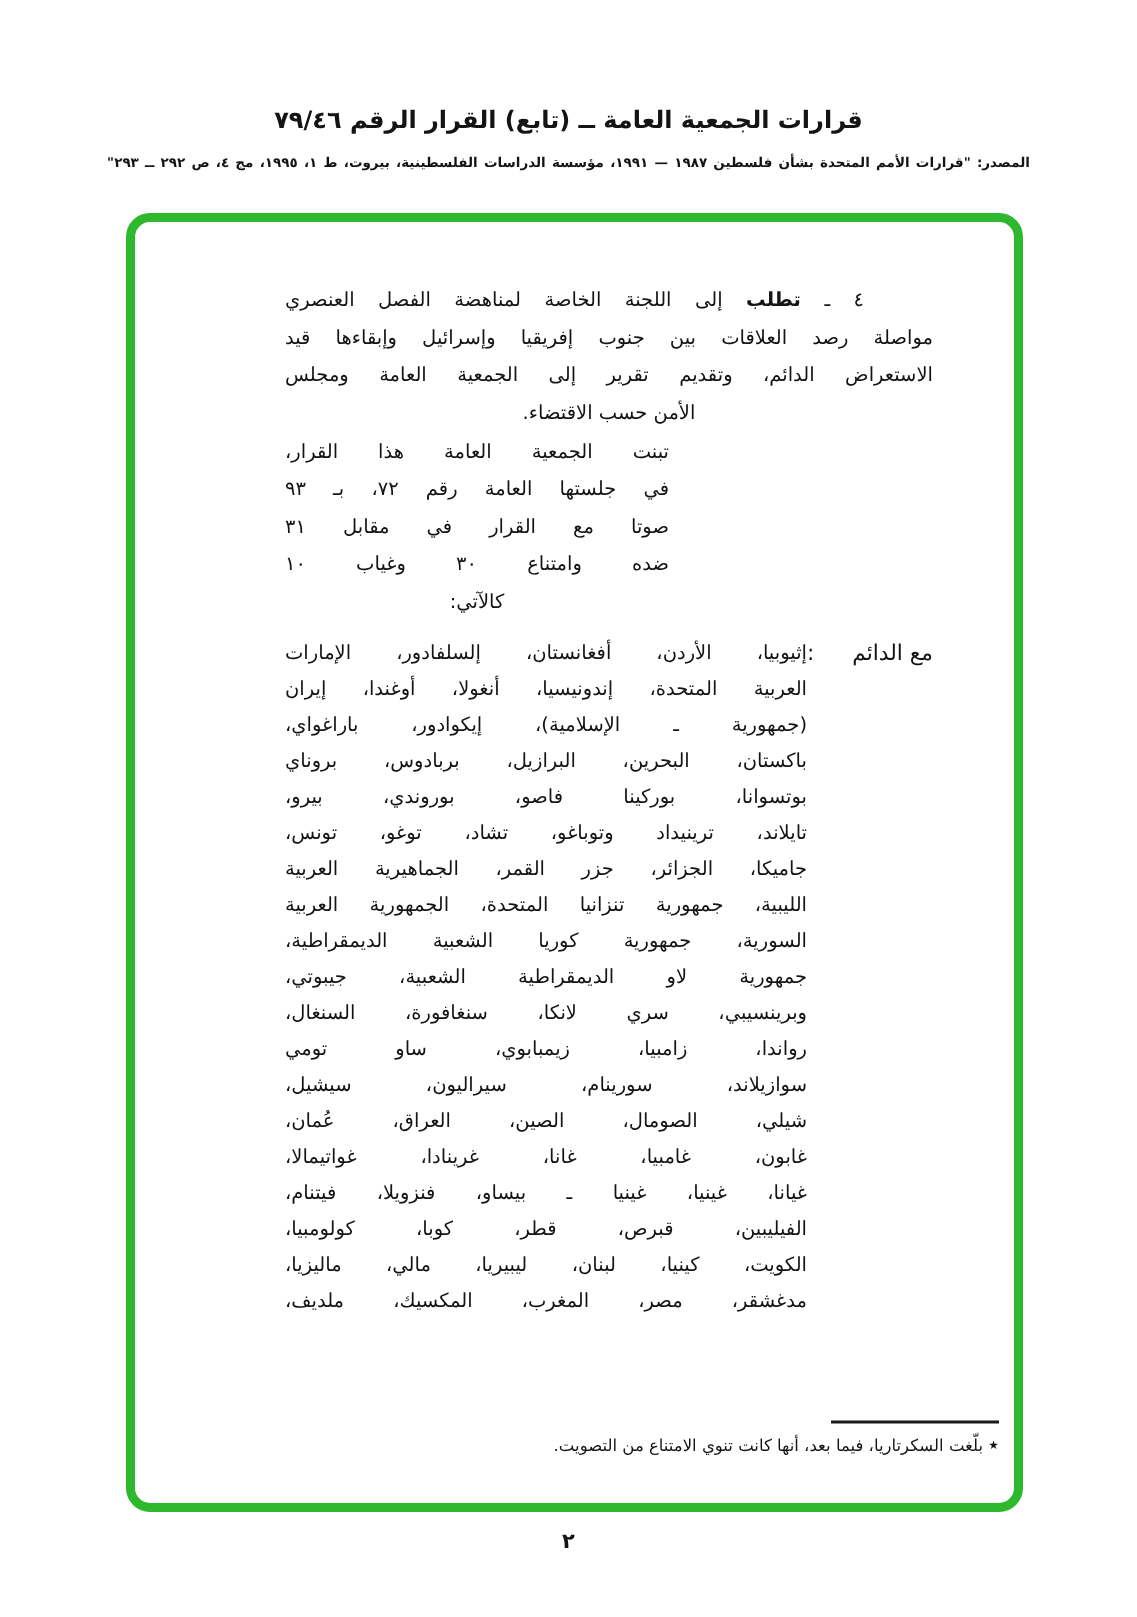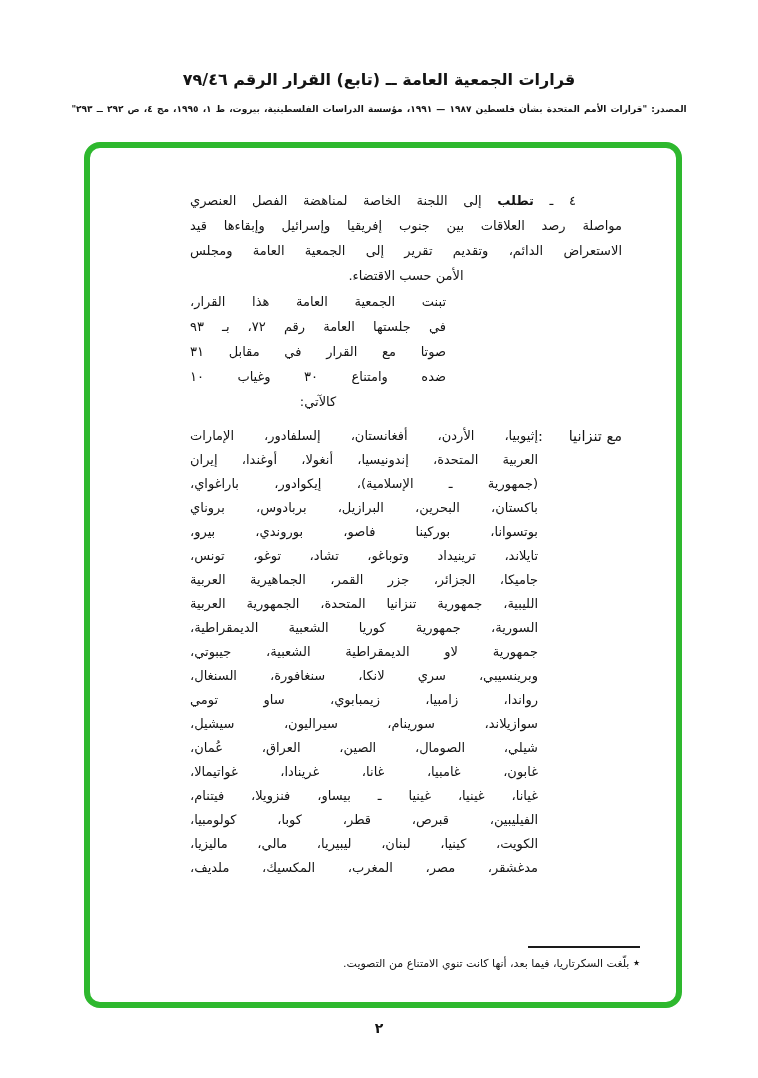--- a/index.html
+++ b/index.html
@@ -28,21 +28,21 @@
   .indent1{padding-right:46px;}
   .bold{font-weight:bold;}
   .adoption{width:256px;margin-right:176px;margin-top:1px;}
   .voteblock{display:flex;margin-top:10px;}
   .votelabel{
     width:84px;flex:0 0 84px;display:flex;justify-content:space-between;
     font-size:14.5px;line-height:24px;
   }
   .votelist{flex:1 1 auto;}
   .votelist .line{line-height:24px;}
-  .footnote{position:absolute;bottom:30px;right:36px;width:480px;text-align:right;}
+  .footnote{position:absolute;bottom:30px;right:10px;width:480px;text-align:right;}
   .footnote-rule{
     width:112px;border-top:2px solid #1a1a1a;margin:0 0 7px auto;
     margin-right:0;height:0;
   }
   .footnote-text{font-size:11px;line-height:16px;}
   .fstar{font-weight:bold;font-size:13px;}
   .pagenum{
     position:absolute;top:1020px;right:0;left:0;text-align:center;
     font-size:14px;font-weight:bold;
   }
@@ -68,21 +68,21 @@
     <div class="adoption">
       <div class="line jl">تبنت الجمعية العامة هذا القرار،</div>
       <div class="line jl">في جلستها العامة رقم ٧٢، بـ ٩٣</div>
       <div class="line jl">صوتا مع القرار في مقابل ٣١</div>
       <div class="line jl">ضده وامتناع ٣٠ وغياب ١٠</div>
       <div class="line center">كالآتي:</div>
     </div>
 
     <div class="voteblock">
       <div class="votelabel">
-        <span>مع تنزانيا</span>
+        <span>مع الدائم</span>
         <span>:</span>
       </div>
       <div class="votelist">
         <div class="line jl">إثيوبيا، الأردن، أفغانستان، إلسلفادور، الإمارات</div>
         <div class="line jl">العربية المتحدة، إندونيسيا، أنغولا، أوغندا، إيران</div>
         <div class="line jl">(جمهورية ـ الإسلامية)، إيكوادور، باراغواي،</div>
         <div class="line jl">باكستان، البحرين، البرازيل، بربادوس، بروناي</div>
         <div class="line jl">بوتسوانا، بوركينا فاصو، بوروندي، بيرو،</div>
         <div class="line jl">تايلاند، ترينيداد وتوباغو، تشاد، توغو، تونس،</div>
         <div class="line jl">جاميكا، الجزائر، جزر القمر، الجماهيرية العربية</div>

